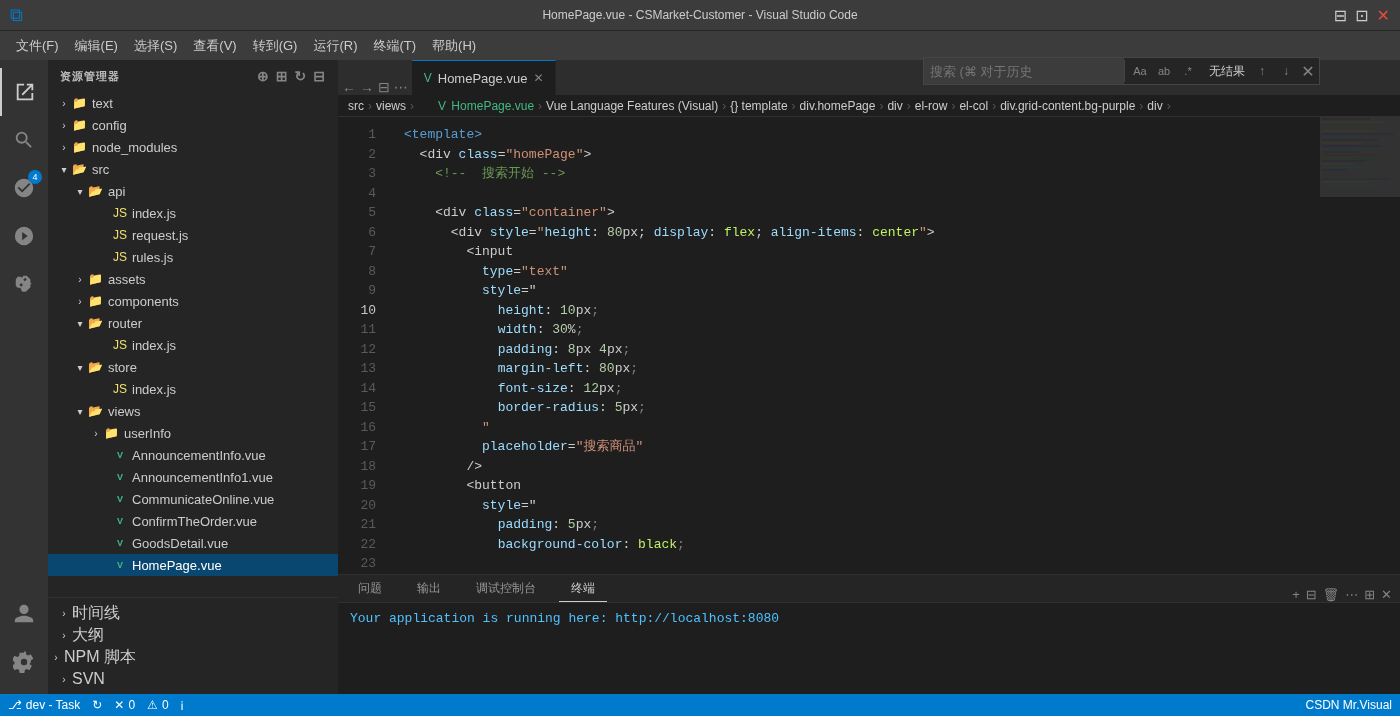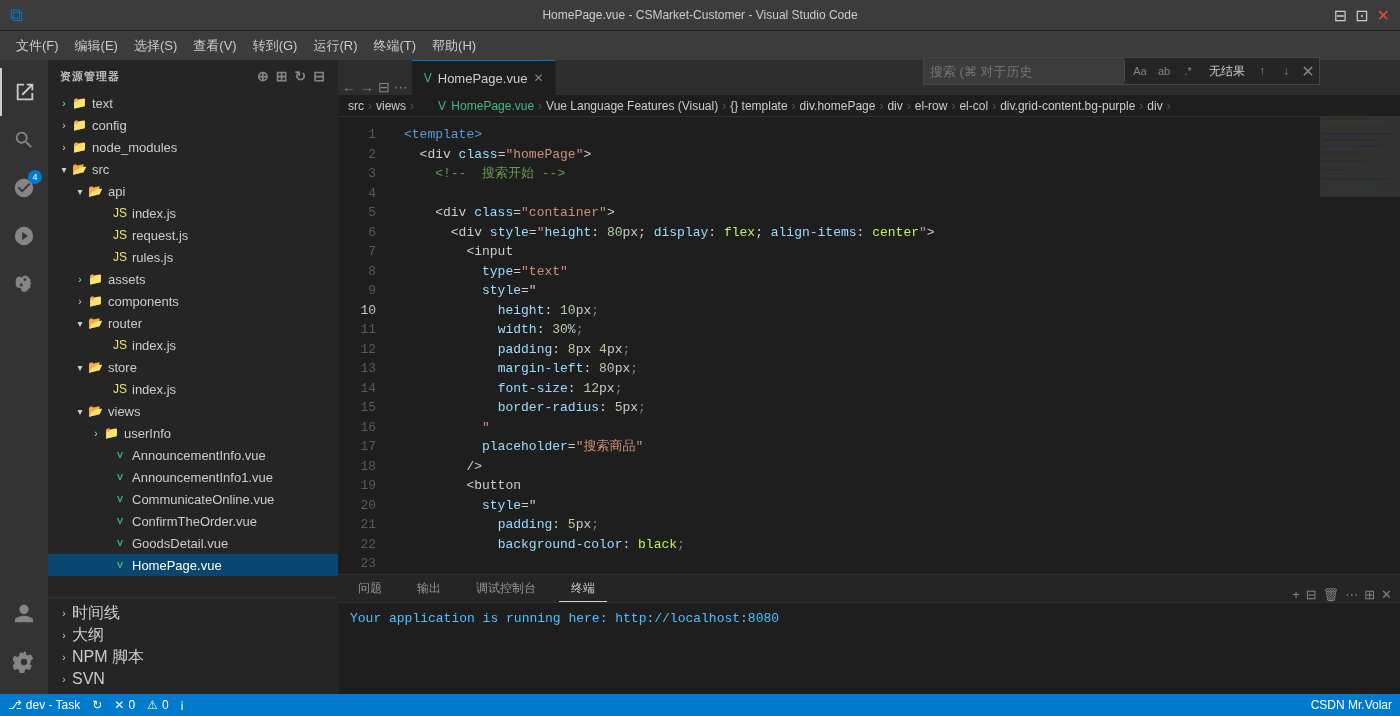--- a/index.html
+++ b/index.html
@@ -612,21 +612,21 @@
 
     <div class="sidebar-bottom">
       <div class="tree-item" style="padding-left: 8px;">
         <span class="tree-arrow closed"></span>
         <span>时间线</span>
       </div>
       <div class="tree-item" style="padding-left: 8px;">
         <span class="tree-arrow closed"></span>
         <span>大纲</span>
       </div>
-      <div class="tree-item" style="padding-left: 8px;">
+      <div class="tree-item" style="">
         <span class="tree-arrow closed"></span>
         <span>NPM 脚本</span>
       </div>
       <div class="tree-item" style="padding-left: 8px;">
         <span class="tree-arrow closed"></span>
         <span>SVN</span>
       </div>
     </div>
   </div>
 
@@ -814,16 +814,16 @@
     <div class="statusbar-item">
       <span>⚠</span>
       <span>0</span>
     </div>
     <div class="statusbar-item">
       <span>ℹ</span>
     </div>
   </div>
   <div class="statusbar-right">
     <div class="statusbar-item">
-      <span>CSDN Mr.Volar</span>
+      <span>CSDN Mr.Visual</span>
     </div>
   </div>
 </div>
 
 </body></html>

